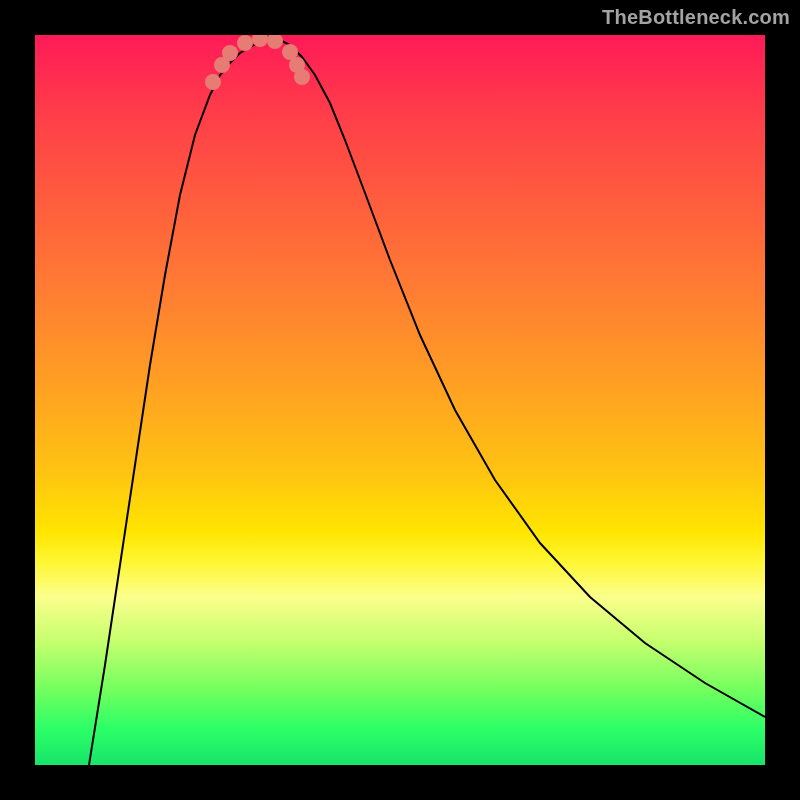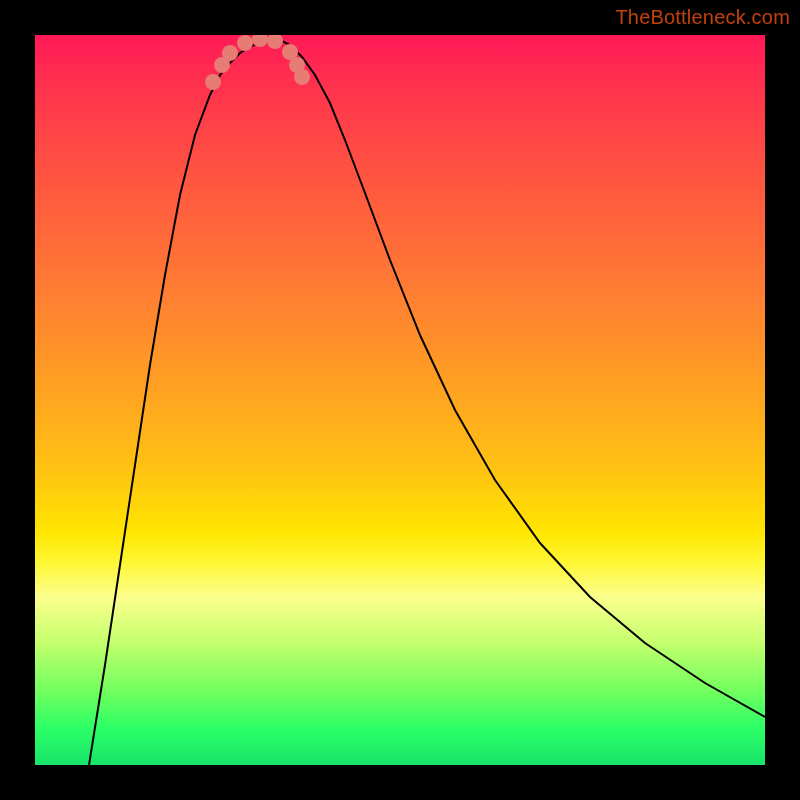--- a/index.html
+++ b/index.html
@@ -47,23 +47,23 @@
       #c6ff6e 83%,
       #6fff5e 90%,
       #2cff67 95%,
       #18e46a 100%
     );
   }
   .watermark {
     position: absolute;
     top: 6px;
     right: 10px;
-    color: #c2410c;
+    color: #a3a3a3;
     font-size: 20px;
-    font-weight: 400;
+    font-weight: 700;
     letter-spacing: 0.2px;
   }
   svg.curve {
     position: absolute;
     left: 0;
     top: 0;
     width: 100%;
     height: 100%;
   }
   .markers circle {

